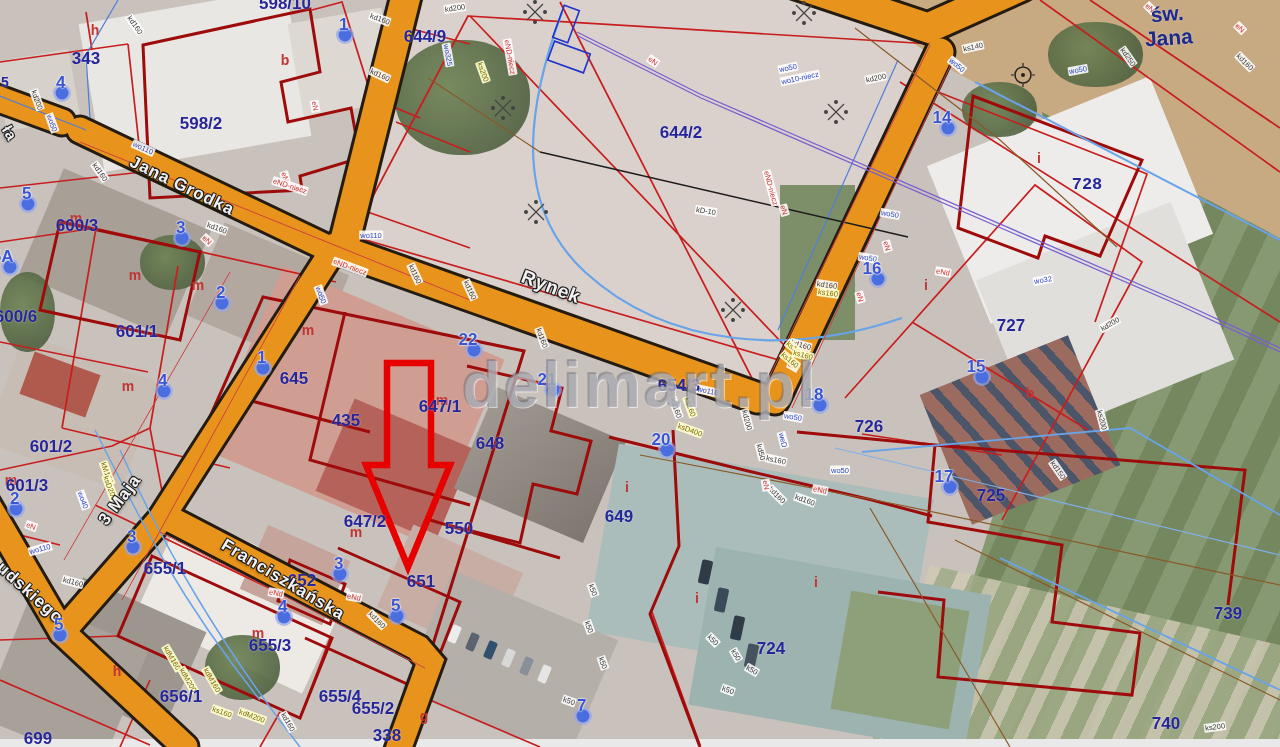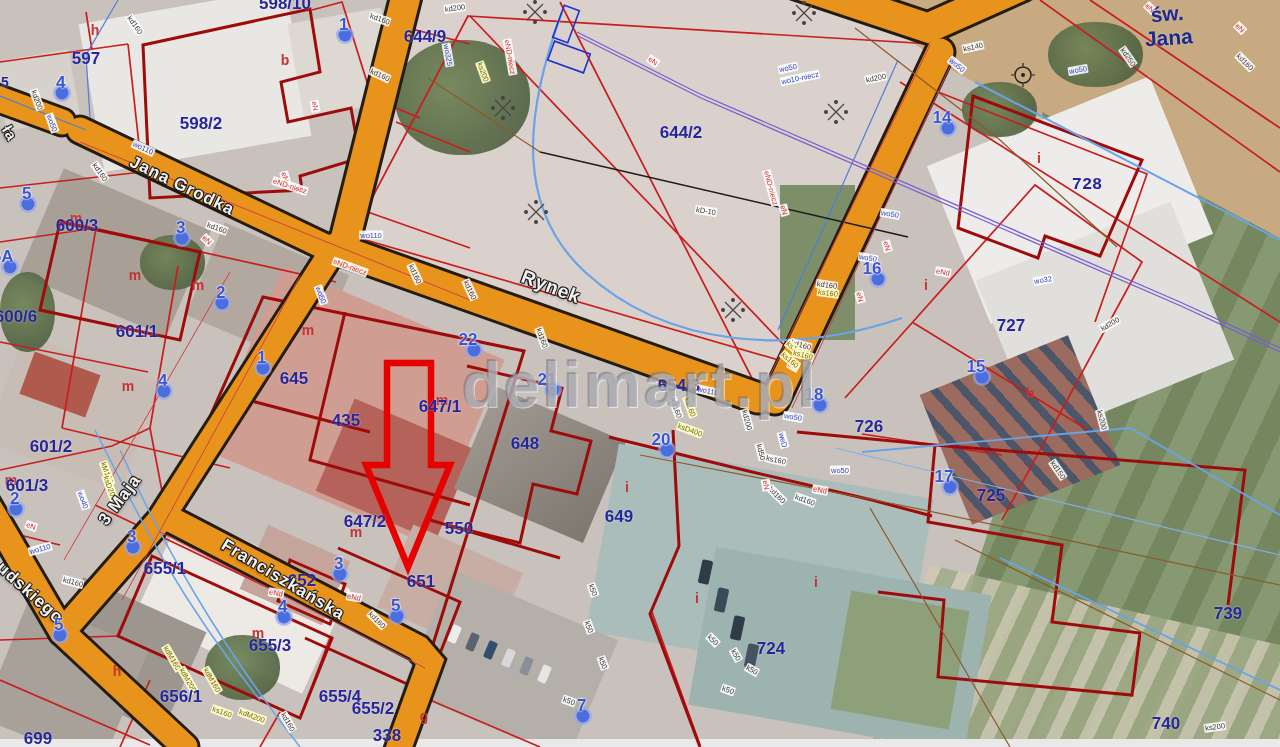--- a/index.html
+++ b/index.html
@@ -316,35 +316,35 @@
       <div class="class-letter" style="left: 627px; top: 487px; transform: translate(-50%, -50%) rotate(0deg);">i</div>
       <div class="class-letter" style="left: 697px; top: 598px; transform: translate(-50%, -50%) rotate(0deg);">i</div>
       <div class="class-letter" style="left: 816px; top: 582px; transform: translate(-50%, -50%) rotate(0deg);">i</div>
       <div class="class-letter" style="left: 356px; top: 532px; transform: translate(-50%, -50%) rotate(0deg);">m</div>
       <div class="class-letter" style="left: 258px; top: 633px; transform: translate(-50%, -50%) rotate(0deg);">m</div>
       <div class="class-letter" style="left: 117px; top: 671px; transform: translate(-50%, -50%) rotate(0deg);">h</div>
       <div class="class-letter" style="left: 424px; top: 716px; transform: translate(-50%, -50%) rotate(0deg);">g</div>
       <div class="class-letter" style="left: 11px; top: 480px; transform: translate(-50%, -50%) rotate(0deg);">m</div>
     </div>
   <div class="abs" style="left:0;top:0;width:100%;height:100%;z-index:30;">
-      <div class="parcel-label" style="left: 86px; top: 59px; transform: translate(-50%, -50%) rotate(0deg);">597</div>
+      <div class="parcel-label" style="left: 86px; top: 59px; transform: translate(-50%, -50%) rotate(0deg);">343</div>
       <div class="parcel-label" style="left: 201px; top: 124px; transform: translate(-50%, -50%) rotate(0deg);">598/2</div>
       <div class="parcel-label" style="left: 285px; top: 4px; transform: translate(-50%, -50%) rotate(0deg);">598/10</div>
       <div class="parcel-label" style="left: 77px; top: 226px; transform: translate(-50%, -50%) rotate(0deg);">600/3</div>
       <div class="parcel-label" style="left: 16px; top: 317px; transform: translate(-50%, -50%) rotate(0deg);">600/6</div>
       <div class="parcel-label" style="left: 137px; top: 332px; transform: translate(-50%, -50%) rotate(0deg);">601/1</div>
       <div class="parcel-label" style="left: 51px; top: 447px; transform: translate(-50%, -50%) rotate(0deg);">601/2</div>
       <div class="parcel-label" style="left: 27px; top: 486px; transform: translate(-50%, -50%) rotate(0deg);">601/3</div>
       <div class="parcel-label" style="left: 294px; top: 379px; transform: translate(-50%, -50%) rotate(0deg);">645</div>
       <div class="parcel-label" style="left: 346px; top: 421px; transform: translate(-50%, -50%) rotate(0deg);">435</div>
       <div class="parcel-label" style="left: 681px; top: 133px; transform: translate(-50%, -50%) rotate(0deg);">644/2</div>
       <div class="parcel-label" style="left: 425px; top: 37px; transform: translate(-50%, -50%) rotate(0deg);">644/9</div>
       <div class="parcel-label" style="left: 679px; top: 386px; transform: translate(-50%, -50%) rotate(0deg);">654/3</div>
       <div class="parcel-label" style="left: 440px; top: 407px; transform: translate(-50%, -50%) rotate(0deg);">647/1</div>
-      <div class="parcel-label" style="left: 525px; top: 444px; transform: translate(-50%, -50%) rotate(0deg); text-align: right;">648</div>
+      <div class="parcel-label" style="left: 490px; top: 444px; transform: translate(-50%, -50%) rotate(0deg); text-align: right;">648</div>
       <div class="parcel-label" style="left: 365px; top: 522px; transform: translate(-50%, -50%) rotate(0deg);">647/2</div>
       <div class="parcel-label" style="left: 459px; top: 529px; transform: translate(-50%, -50%) rotate(0deg);">550</div>
       <div class="parcel-label" style="left: 421px; top: 582px; transform: translate(-50%, -50%) rotate(0deg);">651</div>
       <div class="parcel-label" style="left: 619px; top: 517px; transform: translate(-50%, -50%) rotate(0deg);">649</div>
       <div class="parcel-label" style="left: 302px; top: 581px; transform: translate(-50%, -50%) rotate(0deg);">652</div>
       <div class="parcel-label" style="left: 165px; top: 569px; transform: translate(-50%, -50%) rotate(0deg);">655/1</div>
       <div class="parcel-label" style="left: 270px; top: 646px; transform: translate(-50%, -50%) rotate(0deg);">655/3</div>
       <div class="parcel-label" style="left: 340px; top: 697px; transform: translate(-50%, -50%) rotate(0deg);">655/4</div>
       <div class="parcel-label" style="left: 373px; top: 709px; transform: translate(-50%, -50%) rotate(0deg);">655/2</div>
       <div class="parcel-label" style="left: 181px; top: 697px; transform: translate(-50%, -50%) rotate(0deg);">656/1</div>

